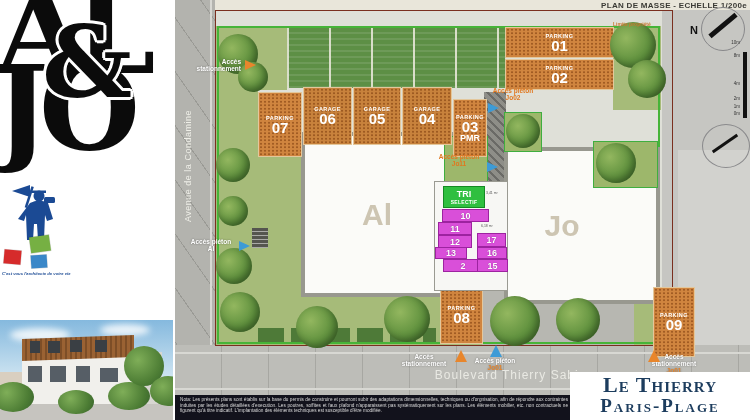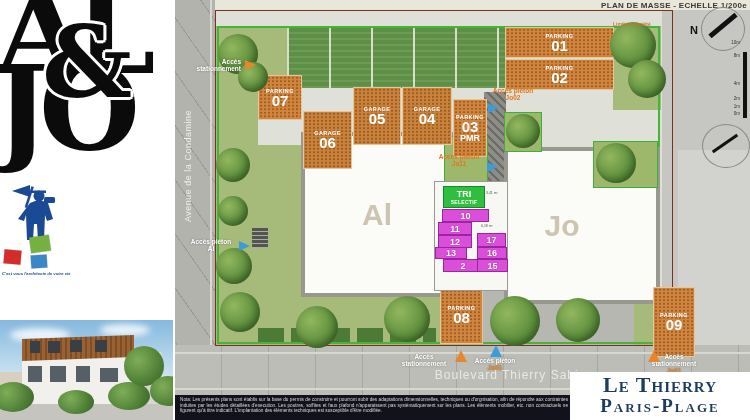--- a/index.html
+++ b/index.html
@@ -155,25 +155,25 @@
   <div class="abs garden" style="left:444px;top:136px;width:44px;height:47px;"></div>
 
   <div class="abs pk" style="left:505px;top:27px;width:109px;height:31px;">
     <span class="pk-kind">PARKING</span>
     <span class="pk-num">01</span>
   </div>
   <div class="abs pk" style="left:505px;top:59px;width:109px;height:31px;">
     <span class="pk-kind">PARKING</span>
     <span class="pk-num">02</span>
   </div>
-  <div class="abs pk" style="left:258px;top:75px;width:44px;height:45px;">
+  <div class="abs pk" style="left:258px;top:92px;width:44px;height:65px;">
     <span class="pk-kind">PARKING</span>
     <span class="pk-num">07</span>
   </div>
-  <div class="abs pk garage" style="left:303px;top:87px;width:49px;height:58px;margin-top:24px;">
+  <div class="abs pk garage" style="left:303px;top:87px;width:49px;height:58px;">
     <span class="pk-kind">GARAGE</span>
     <span class="pk-num">06</span>
   </div>
   <div class="abs pk garage" style="left:353px;top:87px;width:48px;height:58px;">
     <span class="pk-kind">GARAGE</span>
     <span class="pk-num">05</span>
   </div>
   <div class="abs pk garage" style="left:402px;top:87px;width:50px;height:58px;">
     <span class="pk-kind">GARAGE</span>
     <span class="pk-num">04</span>

